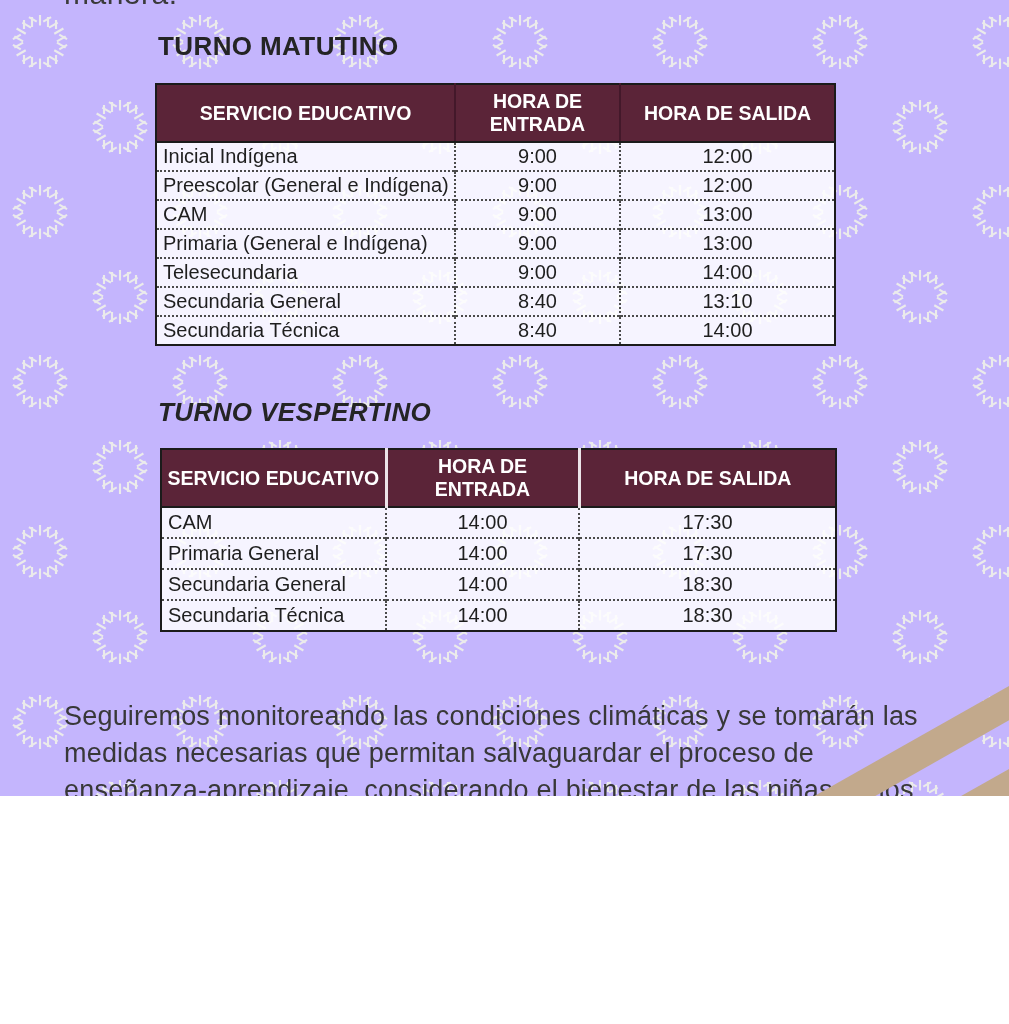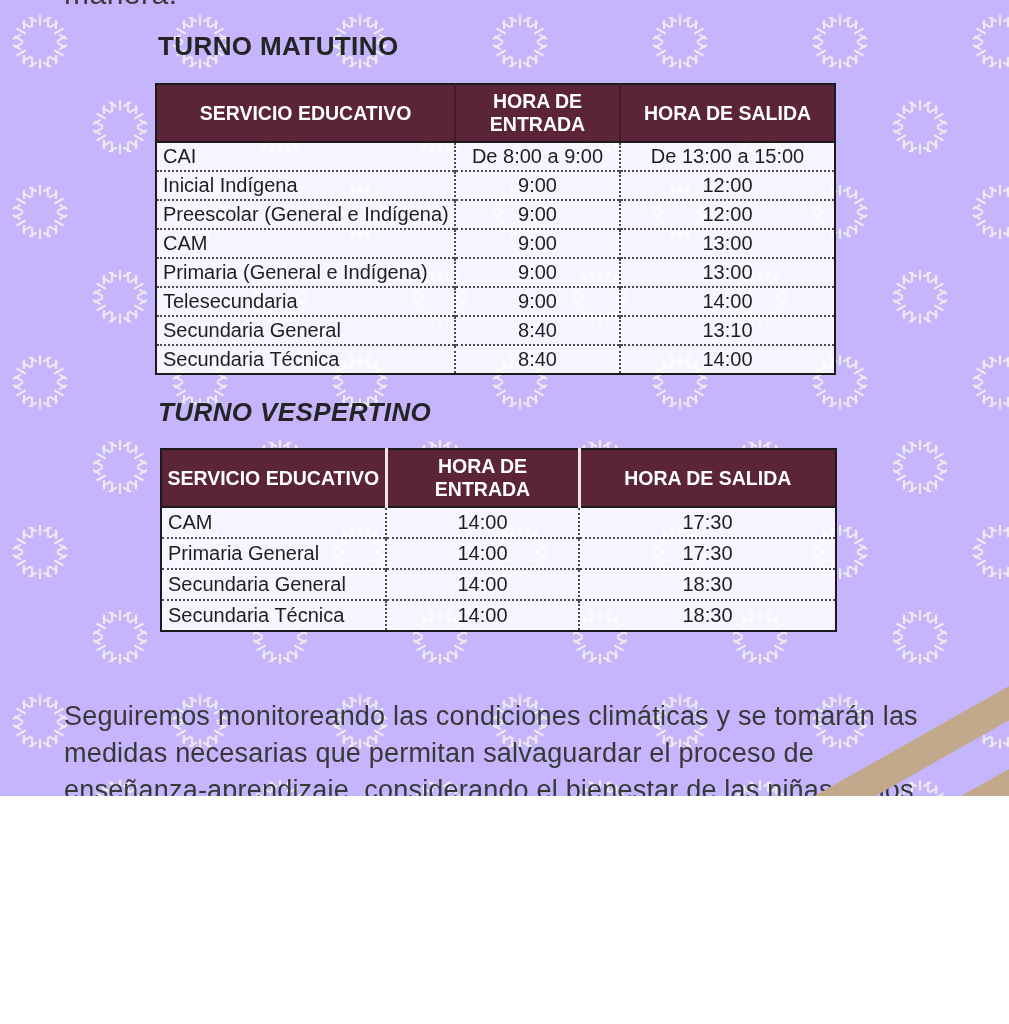--- a/index.html
+++ b/index.html
@@ -123,25 +123,20 @@
           <col style="width:215px">
         </colgroup>
       <thead>
         <tr>
           <th>SERVICIO EDUCATIVO</th>
           <th>HORA DE ENTRADA</th>
           <th>HORA DE SALIDA</th>
         </tr>
       </thead>
       <tbody>
-        <tr>
-            <td class="svc">CAI</td>
-            <td class="time">De 8:00 a 9:00</td>
-            <td class="time">De 13:00 a 15:00</td>
-          </tr>
         <tr>
             <td class="svc">Inicial Indígena</td>
             <td class="time">9:00</td>
             <td class="time">12:00</td>
           </tr>
         <tr>
             <td class="svc">Preescolar (General e Indígena)</td>
             <td class="time">9:00</td>
             <td class="time">12:00</td>
           </tr>

